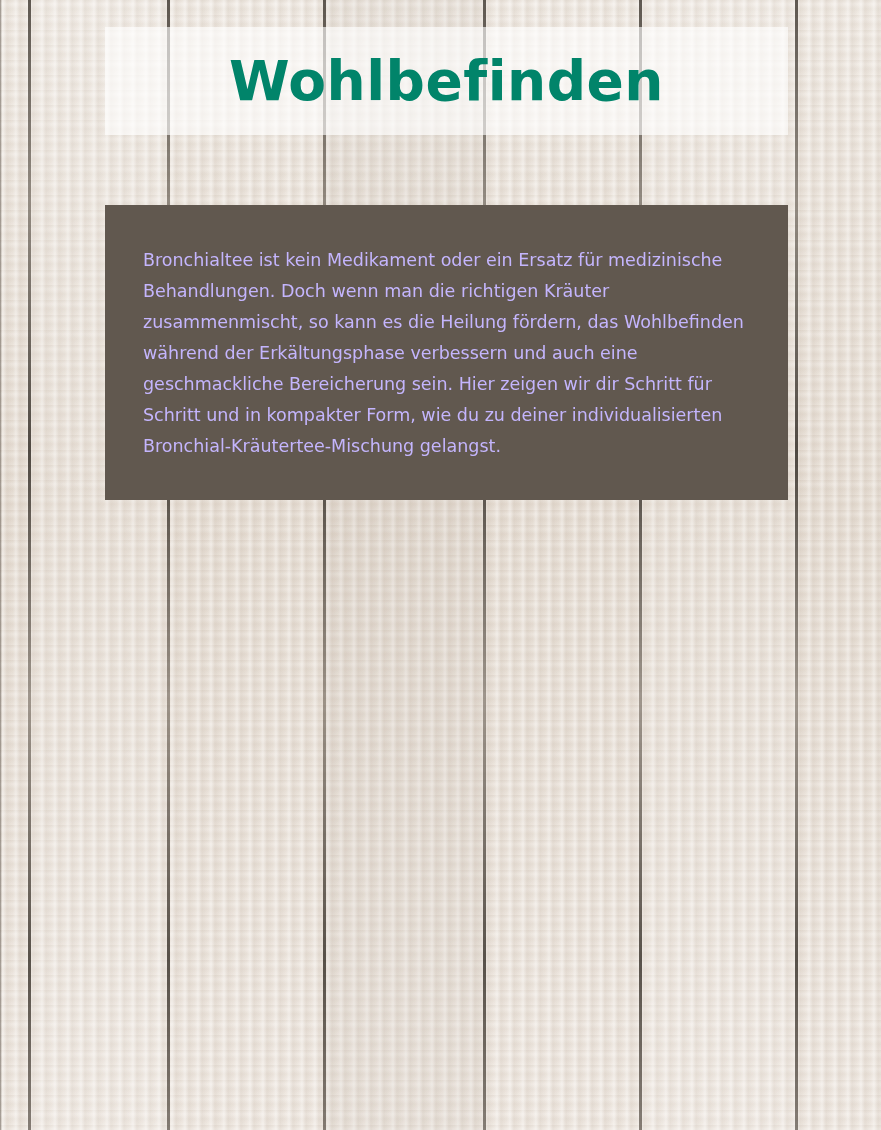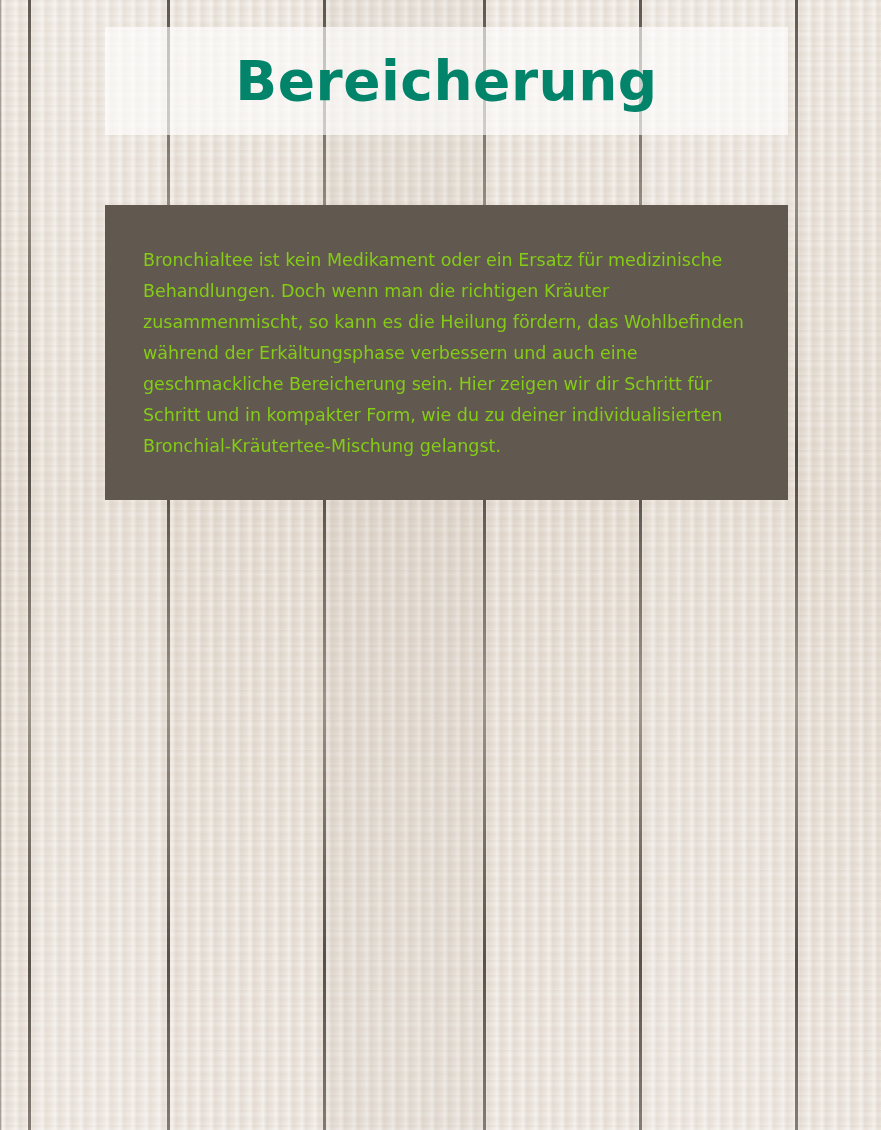--- a/index.html
+++ b/index.html
@@ -96,21 +96,21 @@
     left: 105px;
     top: 205px;
     width: 683px;
     height: 295px;
     background: #61584f;
     box-sizing: border-box;
     padding: 40px 42px 40px 38px;
   }
   .text-card p {
     margin: 0;
-    color: #84cc16;
+    color: #c4b5fd;
     font-size: 17.5px;
     line-height: 31px;
     font-family: "DejaVu Sans", sans-serif;
     font-weight: 400;
   }
 </style>
 </head>
 <body>
 
 <div class="page">
@@ -122,20 +122,20 @@
   <div class="seam" style="left:323px;"></div>
   <div class="seam" style="left:483px;"></div>
   <div class="seam" style="left:639px;"></div>
   <div class="seam" style="left:795px;"></div>
 
   <div class="plank-shade" style="left:31px;width:136px;background:rgba(255,255,255,0.10);"></div>
   <div class="plank-shade" style="left:326px;width:157px;background:rgba(160,145,130,0.07);"></div>
   <div class="plank-shade" style="left:642px;width:153px;background:rgba(255,255,255,0.09);"></div>
 
   <div class="title-band">
-    <h1 class="title">Bereicherung</h1>
+    <h1 class="title">Wohlbefinden</h1>
   </div>
 
   <div class="text-card">
     <p>Bronchialtee ist kein Medikament oder ein Ersatz für medizinische Behandlungen. Doch wenn man die richtigen Kräuter zusammenmischt, so kann es die Heilung fördern, das Wohlbefinden während der Erkältungsphase verbessern und auch eine geschmackliche Bereicherung sein. Hier zeigen wir dir Schritt für Schritt und in kompakter Form, wie du zu deiner individualisierten Bronchial-Kräutertee-Mischung gelangst.</p>
   </div>
 
 </div>
 
 </body></html>

